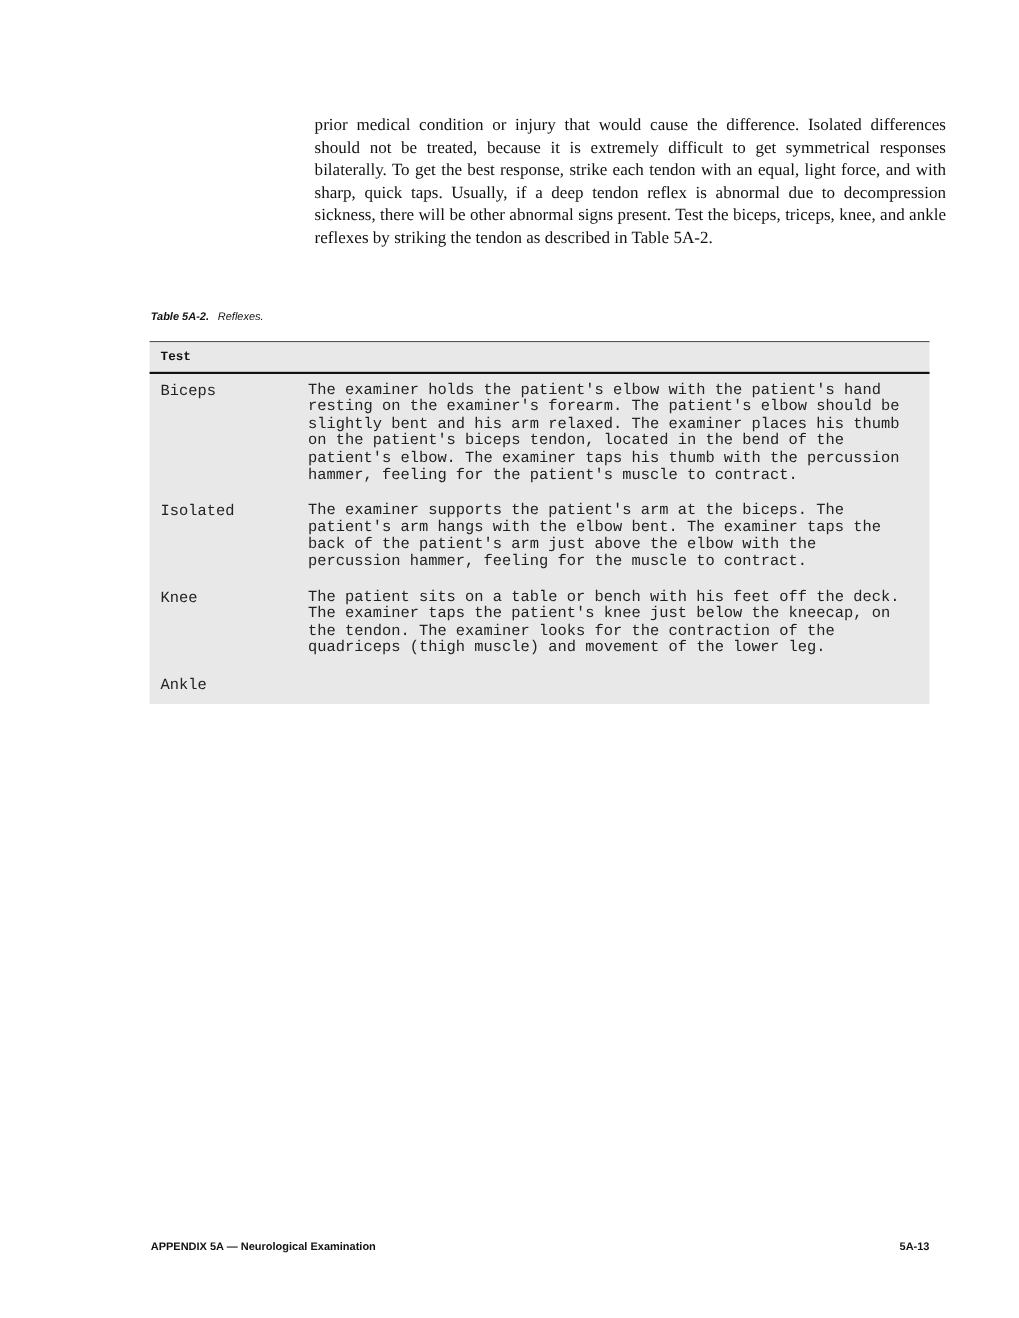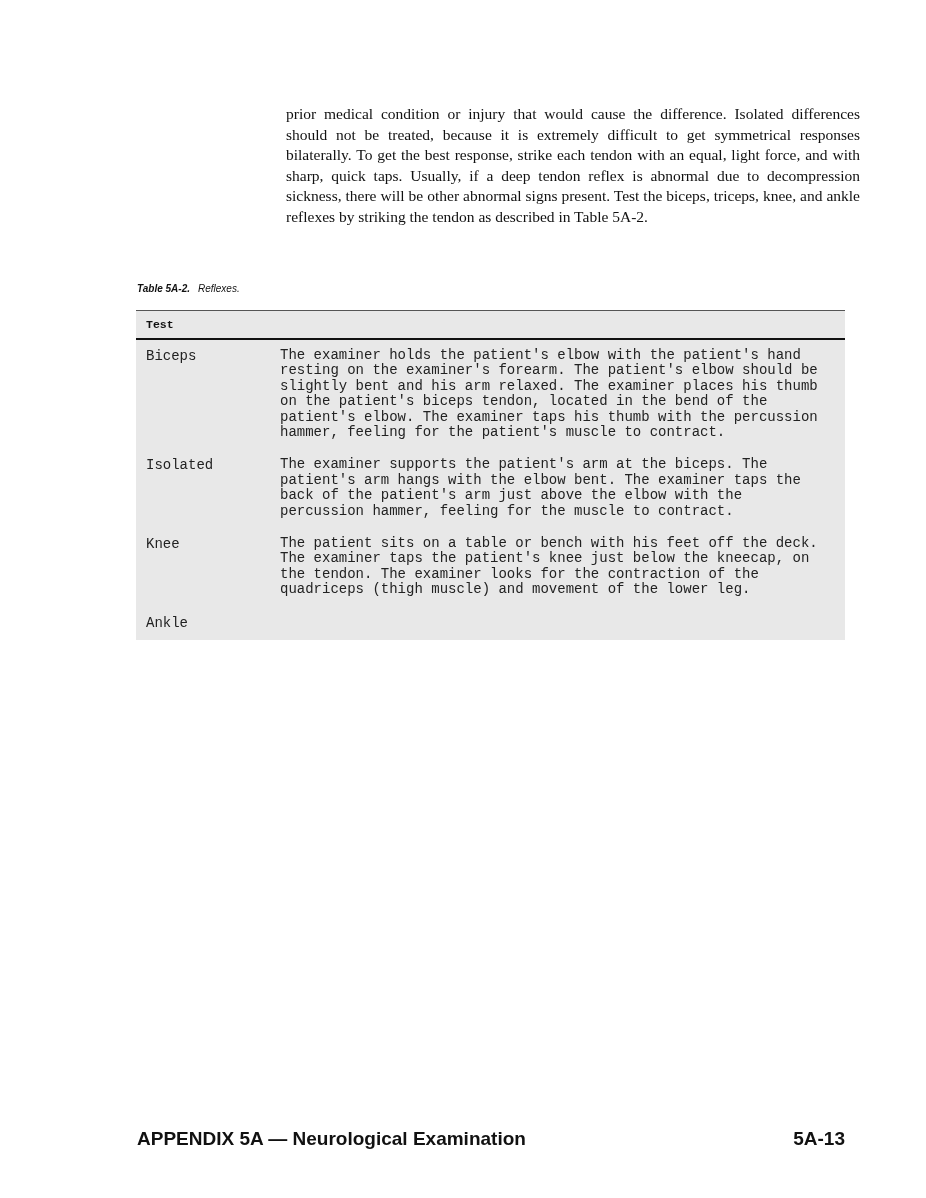--- a/index.html
+++ b/index.html
@@ -61,21 +61,21 @@
   }
   .td-test { padding-top:1px; }
   .footer {
     position:absolute;
     left:137px;
     top:1128px;
     width:708px;
     display:flex;
     justify-content:space-between;
     font-weight:bold;
-    font-size:19px;
+    font-size:10px;
     color:#111;
   }
 </style>
 </head>
 <body>
 
 <div class="page">
 
   <div class="body-par">prior medical condition or injury that would cause the difference. Isolated differences should not be treated, because it is extremely difficult to get symmetrical responses bilaterally. To get the best response, strike each tendon with an equal, light force, and with sharp, quick taps. Usually, if a deep tendon reflex is abnormal due to decompression sickness, there will be other abnormal signs present. Test the biceps, triceps, knee, and ankle reflexes by striking the tendon as described in Table 5A-2.</div>
 

